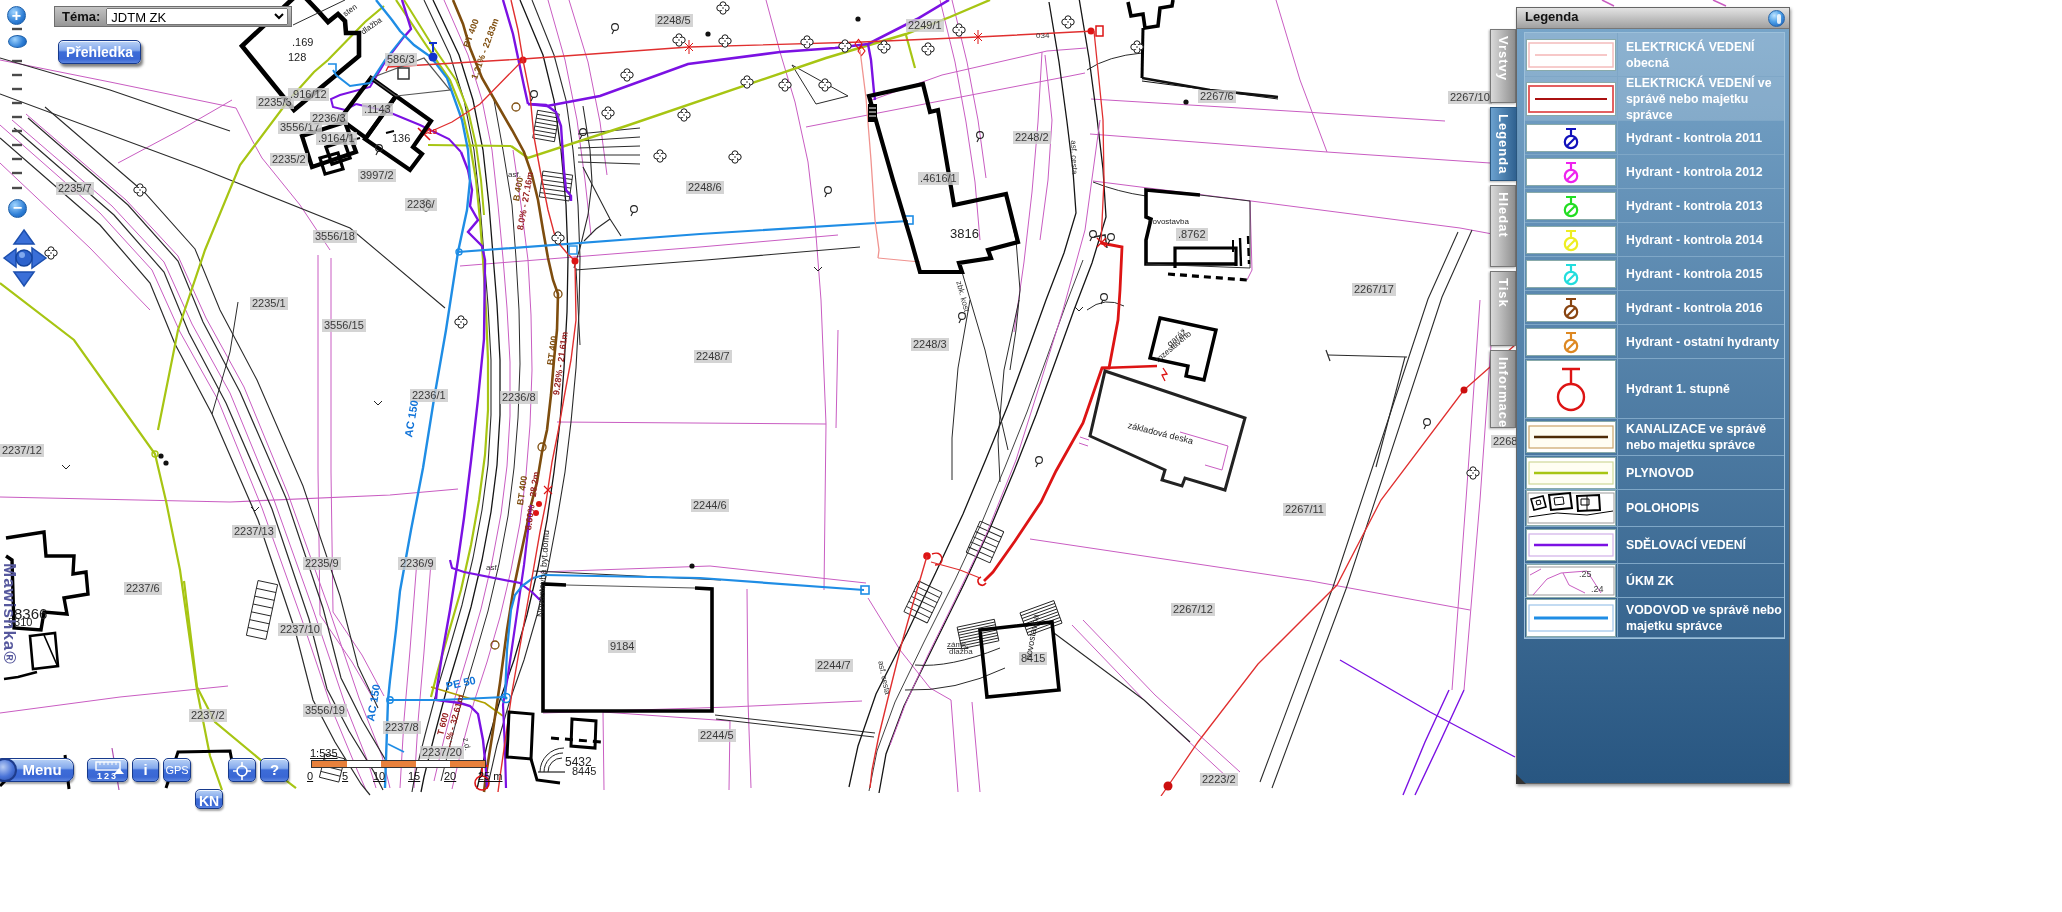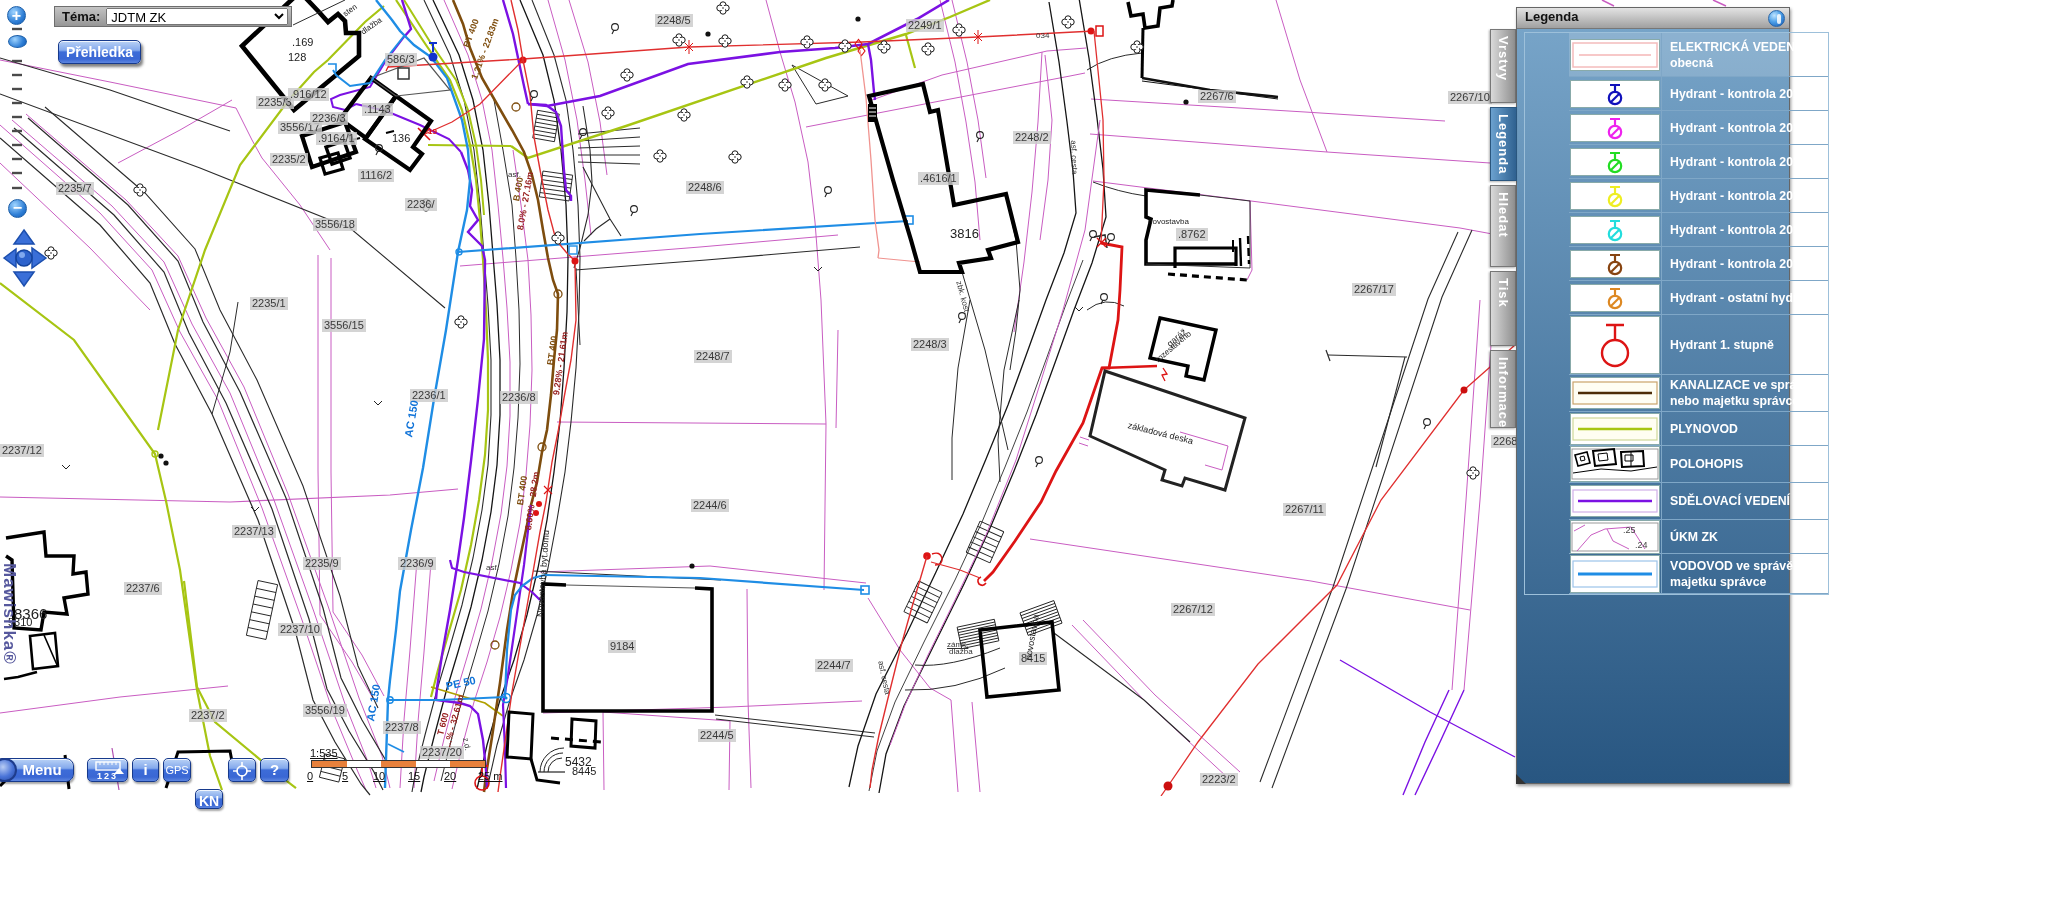--- a/index.html
+++ b/index.html
@@ -14,21 +14,21 @@
      color:#fff;font-weight:bold;text-align:center;z-index:6;}
   .legpanel{position:absolute;left:1516px;top:7px;width:274px;height:777px;z-index:5;
      border:1px solid #666;box-sizing:border-box;background:linear-gradient(#79a6ca,#285681);
      box-shadow:1px 2px 3px rgba(0,0,0,.4);}
   .legtitle{height:19px;background:linear-gradient(#e3e3e3,#a0a0a0);border-bottom:1px solid #777;
      color:#111;font-size:13px;font-weight:bold;padding:1px 0 0 8px;}
   .legball{position:absolute;right:4px;top:2px;width:17px;height:17px;border-radius:50%;
      background:radial-gradient(circle at 35% 30%, #bfe4ff 0%, #4da0e8 45%, #1255b0 100%);
      border:1px solid #2a66a8;box-sizing:border-box;}
   .legball:after{content:"";position:absolute;left:8px;top:3px;width:4px;height:10px;background:rgba(255,255,255,.85);border-radius:2px;}
-  .lrows{position:absolute;left:7px;top:24px;width:259px;border:1px solid #9dc0da;padding-left:44px;}
+  .lrows{position:absolute;left:7px;top:24px;width:259px;border:1px solid #9dc0da;}
   .lrow{position:relative;display:flex;align-items:center;border-bottom:1px solid #7fa7c7;}
   .lrow.hl{background:rgba(255,255,255,.16);}
   .lswatch{width:92px;flex:0 0 92px;display:flex;justify-content:center;align-items:flex-end;}
   .lswatch svg{background:#fff;outline:1px solid #8aa;}
   .ltext{flex:1;color:#fff;font-size:12.3px;font-weight:bold;line-height:16px;padding:2px 2px 2px 8px;border-left:1px solid #7fa7c7;align-self:stretch;display:flex;align-items:center;}
   .tab{position:absolute;left:1490px;width:26px;background:linear-gradient(90deg,#d9d9d9,#8f8f8f);
       border:1px solid #777;box-sizing:border-box;z-index:4;box-shadow:-1px 1px 2px rgba(0,0,0,.3);}
   .tab.active{background:linear-gradient(90deg,#6ba1cf,#2f6190);border-color:#2a567e;width:27px;z-index:6;}
   .tab span{position:absolute;left:50%;top:6px;transform:translateX(-50%);writing-mode:vertical-rl;
       color:#fff;font-size:13px;font-weight:bold;letter-spacing:1px;}
@@ -658,23 +658,23 @@
 <span class="lbl" style="left:691px;top:499px">2244/6</span>
 <span class="lbl" style="left:815px;top:659px">2244/7</span>
 <span class="lbl" style="left:698px;top:729px">2244/5</span>
 <span class="lbl" style="left:1283px;top:503px">2267/11</span>
 <span class="lbl" style="left:1171px;top:603px">2267/12</span>
 <span class="lbl" style="left:1352px;top:283px">2267/17</span>
 <span class="lbl" style="left:1491px;top:435px">2268</span>
 <span class="lbl" style="left:1200px;top:773px">2223/2</span>
 <span class="lbl" style="left:608px;top:640px">9184</span>
 <span class="lbl" style="left:1019px;top:652px">8415</span>
-<span class="lbl" style="left:313px;top:218px">3556/18</span>
+<span class="lbl" style="left:313px;top:230px">3556/18</span>
 <span class="lbl" style="left:278px;top:121px">3556/17</span>
-<span class="lbl" style="left:358px;top:169px">1116/2</span>
+<span class="lbl" style="left:358px;top:169px">3997/2</span>
 <span class="lbl" style="left:405px;top:198px">2236/</span>
 <span class="lbl" style="left:310px;top:112px">2236/3</span>
 <span class="lbl" style="left:270px;top:153px">2235/2</span>
 <span class="lbl" style="left:918px;top:172px">.4616/1</span>
 <span class="lbl" style="left:1176px;top:228px">.8762</span>
 <span class="lbl" style="left:385px;top:53px">586/3</span>
 <span class="lbl" style="left:288px;top:88px">.916/12</span>
 <span class="lbl" style="left:362px;top:103px">.1143</span>
 <span class="lbl" style="left:316px;top:132px">.9164/1</span>
 <span class="plbl" style="left:292px;top:36px;font-size:11px">.169</span>
@@ -835,20 +835,29 @@
   <div class="lrows">
 <div class="lrow hl" style="height:43px">
           <div class="lswatch">
             <svg width="88" height="30" viewBox="0 0 88 30">
               <rect x="2" y="3" width="84" height="24" fill="#fff" stroke="#f4bcbc" stroke-width="1.5"></rect>
               <path d="M8,15 L80,15" stroke="#f4b6b6" stroke-width="1.5"></path>
             </svg>
           </div>
           <div class="ltext">ELEKTRICKÁ VEDENÍ obecná</div>
         </div>
+<div class="lrow hl" style="height:43px">
+          <div class="lswatch">
+            <svg width="88" height="32" viewBox="0 0 88 32">
+              <rect x="2" y="3" width="84" height="26" fill="#fff" stroke="#e05050" stroke-width="1.8"></rect>
+              <path d="M8,16 L80,16" stroke="#aa1111" stroke-width="1.8"></path>
+            </svg>
+          </div>
+          <div class="ltext">ELEKTRICKÁ VEDENÍ ve správě nebo majetku správce</div>
+        </div>
 <div class="lrow " style="height:33px">
           <div class="lswatch">
             <svg width="88" height="26" viewBox="0 0 88 26">
               <path d="M44,4 L44,12 M39,4 L49,4" stroke="#1111bb" stroke-width="2.2" fill="none"></path>
               <circle cx="44" cy="17" r="6.2" fill="none" stroke="#1111bb" stroke-width="2.2"></circle>
               <path d="M40,21 L48,13" stroke="#1111bb" stroke-width="2.2"></path>
             </svg>
           </div>
           <div class="ltext">Hydrant - kontrola 2011</div>
         </div>

